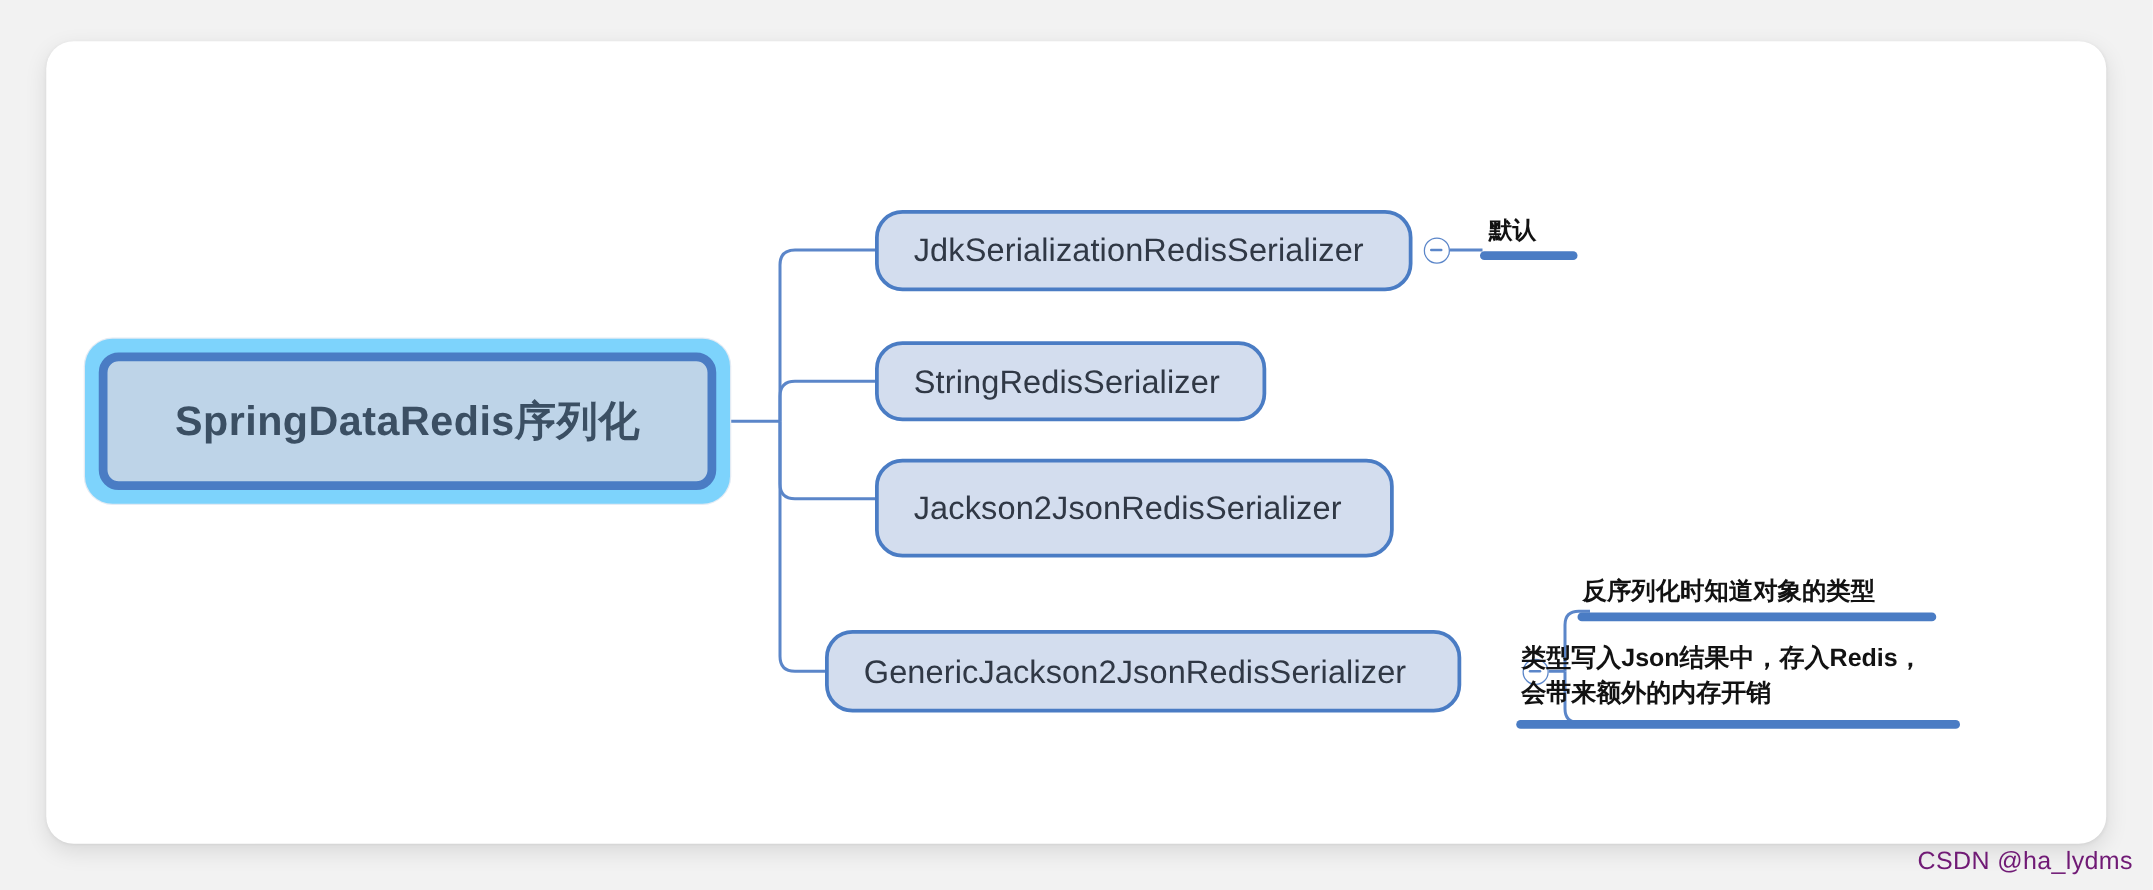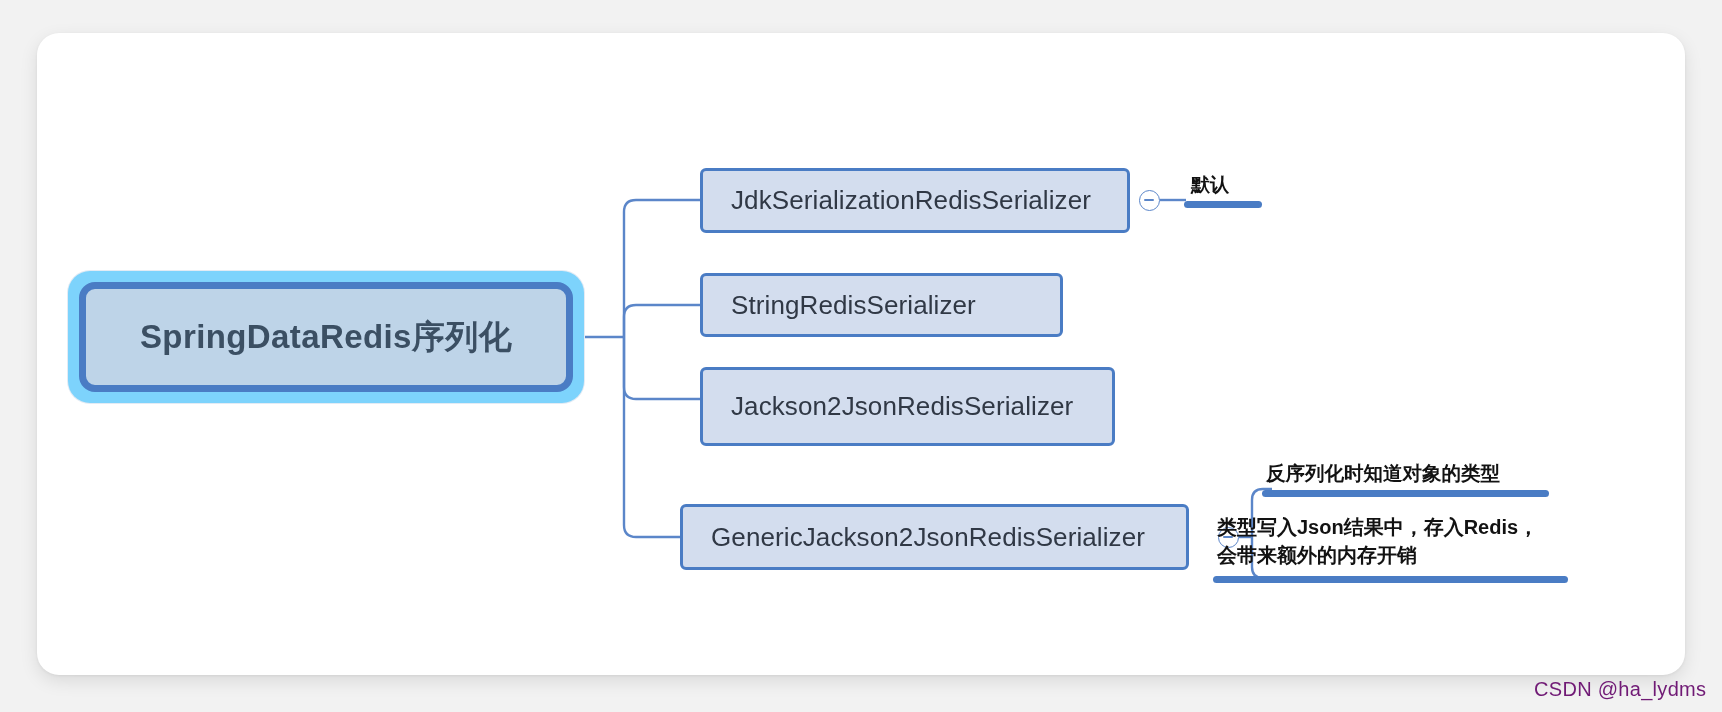--- a/index.html
+++ b/index.html
@@ -68,39 +68,39 @@
     font-weight: bold;
     color: #3b4f63;
     letter-spacing: 0.4px;
     white-space: nowrap;
   }
 
   
   .child-node {
     position: absolute;
     border: 3px solid #4a7cc4;
-    border-radius: 6px;
+    border-radius: 22px;
     background: #d3ddee;
     box-sizing: border-box;
     display: flex;
     align-items: center;
     padding-left: 28px;
     padding-right: 28px;
   }
   .child-node-label {
     font-size: 26px;
     color: #303845;
     white-space: nowrap;
     letter-spacing: 0.1px;
   }
 
   #child-node-0 { left: 700px; top: 168px; width: 430px; height: 65px; }
-  #child-node-1 { left: 700px; top: 273px; width: 363px; height: 64px; text-align: right; }
+  #child-node-1 { left: 700px; top: 273px; width: 313px; height: 64px; text-align: right; }
   #child-node-2 { left: 700px; top: 367px; width: 415px; height: 79px; }
-  #child-node-3 { left: 680px; top: 504px; width: 509px; height: 66px; }
+  #child-node-3 { left: 660px; top: 504px; width: 509px; height: 66px; }
 
   
   .collapse-toggle {
     position: absolute;
     width: 21px;
     height: 21px;
     border: 1.6px solid #5b86c9;
     border-radius: 50%;
     background: #ffffff;
     box-sizing: border-box;

